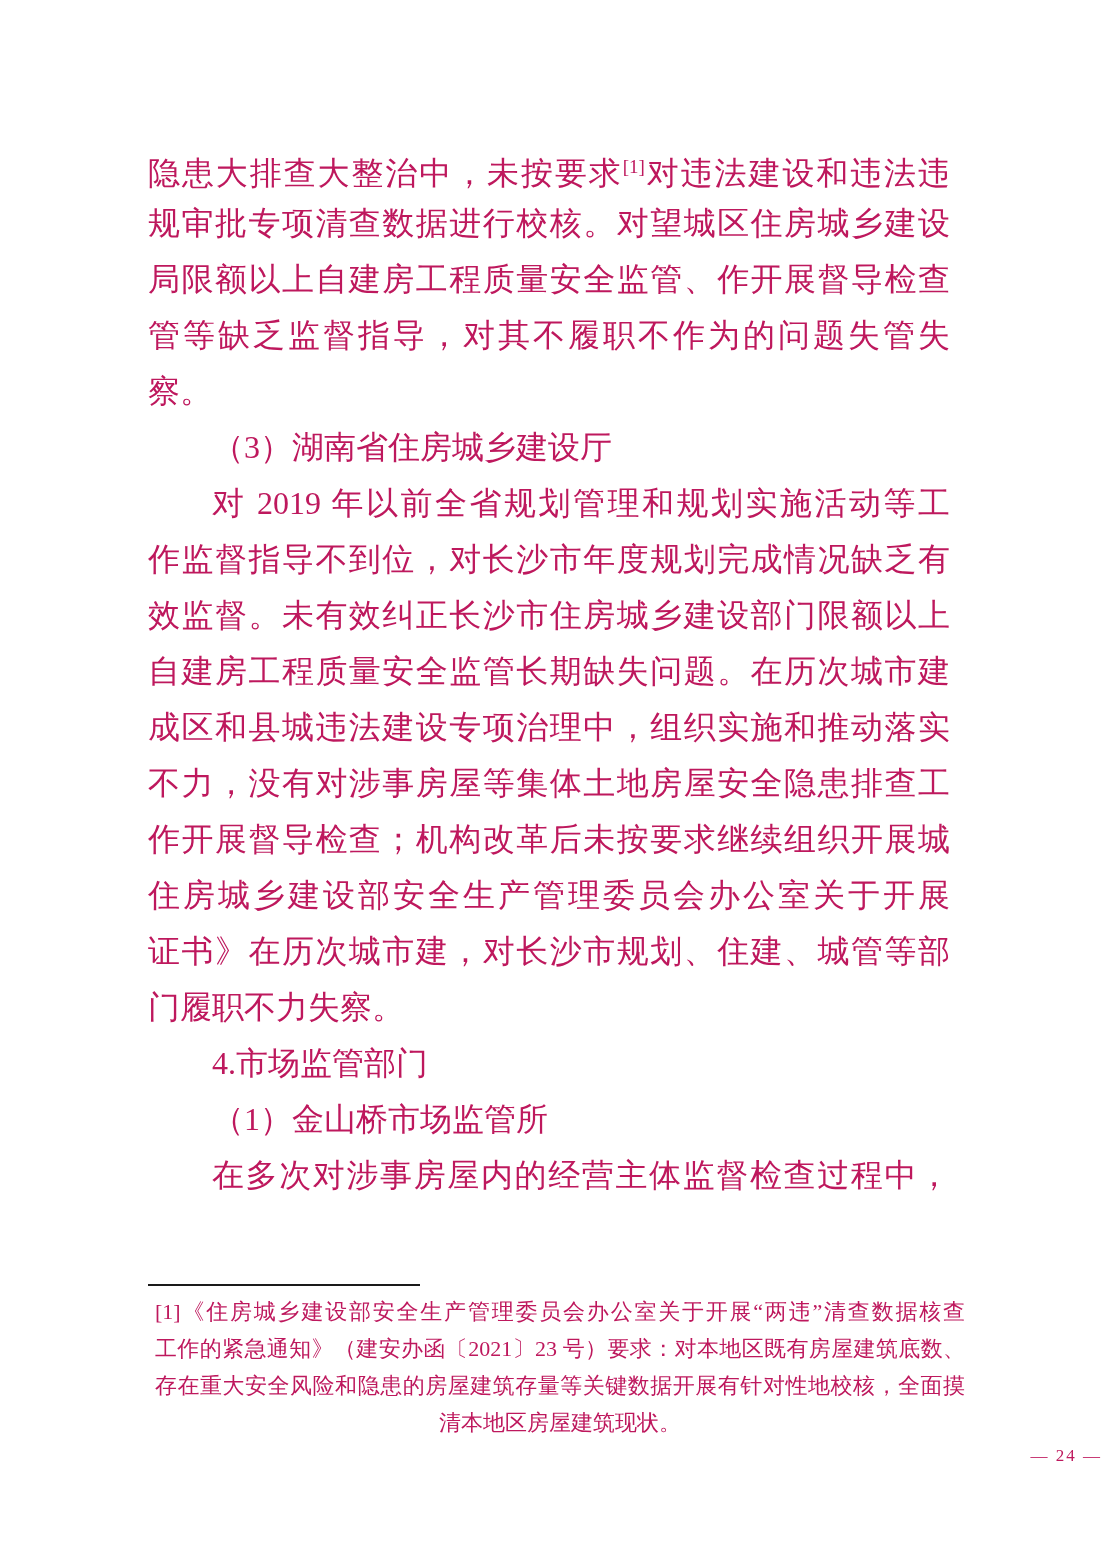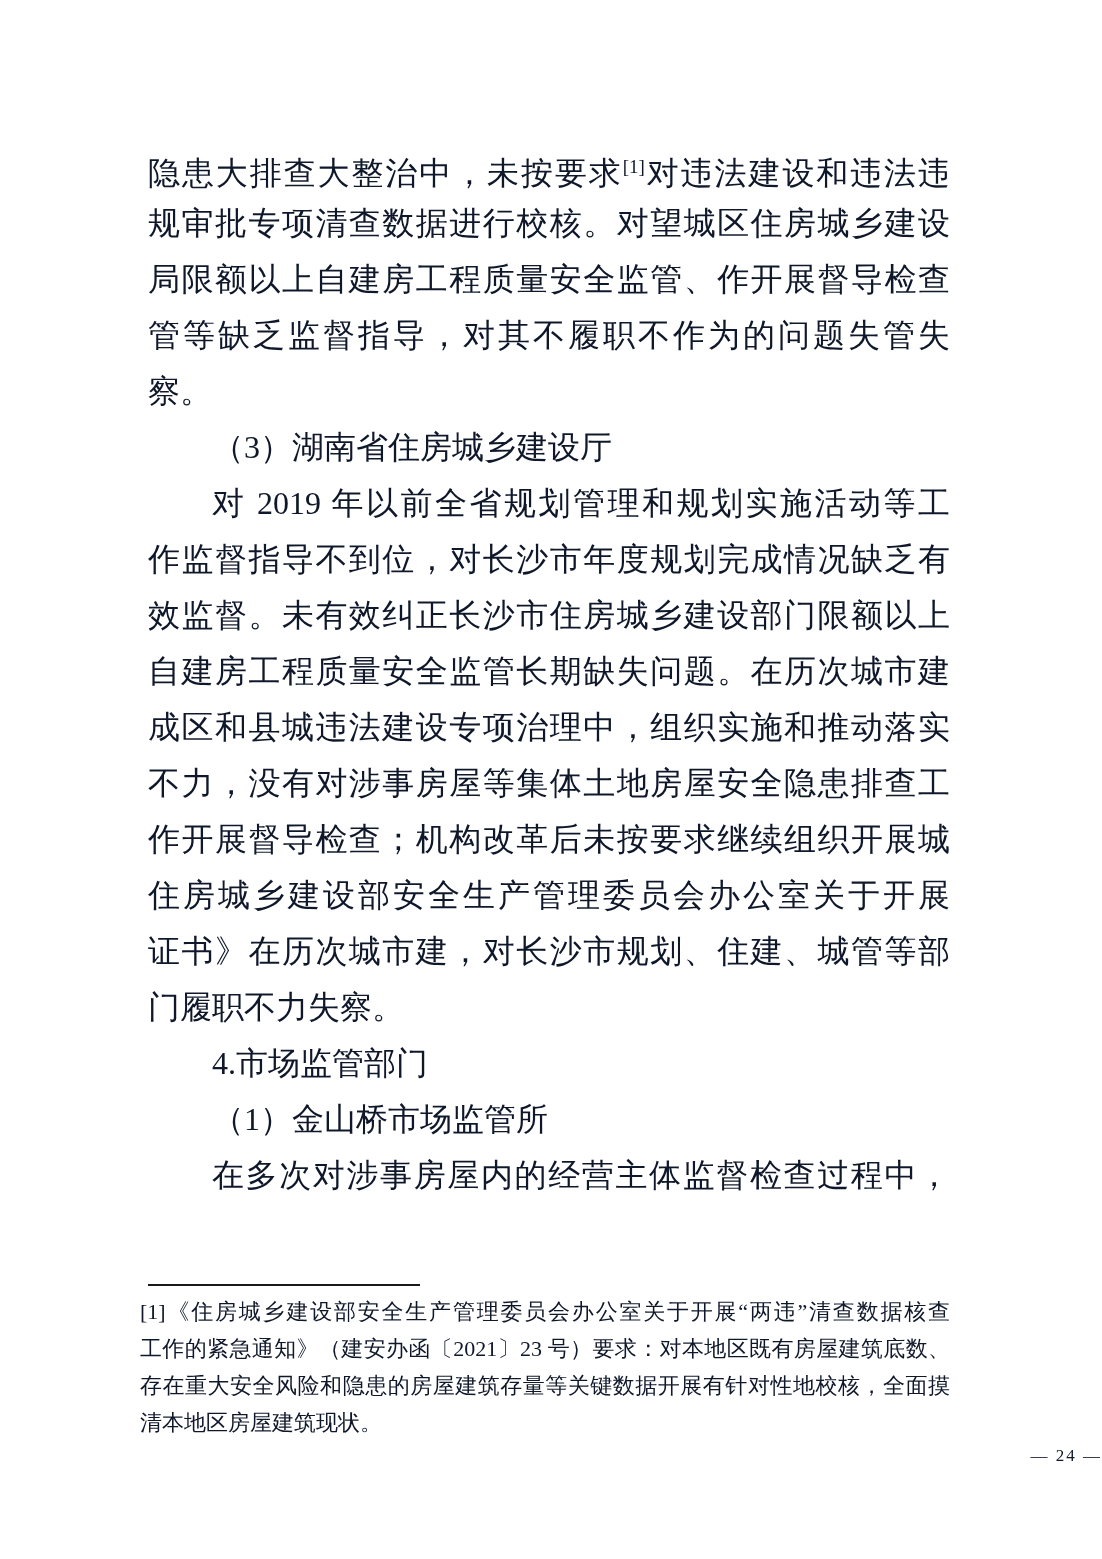--- a/index.html
+++ b/index.html
@@ -6,21 +6,21 @@
     margin: 0;
     padding: 0;
     background: #ffffff;
   }
   .page {
     position: relative;
     width: 1102px;
     height: 1559px;
     background: #ffffff;
     font-family: "Liberation Serif", "DejaVu Serif", serif;
-    color: #0f172a;
+    color: #be185d;
     overflow: hidden;
   }
   .body-text {
     position: absolute;
     left: 148px;
     top: 139px;
     width: 802px;
     font-size: 32px;
   }
   .line {
@@ -44,29 +44,30 @@
   .fn-sep {
     position: absolute;
     left: 148px;
     top: 1284px;
     width: 272px;
     height: 0;
     border-top: 2px solid #1a1a1a;
   }
   .footnote {
     position: absolute;
-    left: 140px;
+    left: 155px;
     top: 1293px;
     width: 810px;
     font-size: 22px;
   }
   .fn-line {
     height: 37px;
     line-height: 37px;
     white-space: pre-wrap;
+    text-align: center;
   }
   .fn-line.j {
     text-align: justify;
     text-align-last: justify;
     text-justify: inter-character;
   }
   .footer {
     position: absolute;
     left: 0;
     top: 1446px;

